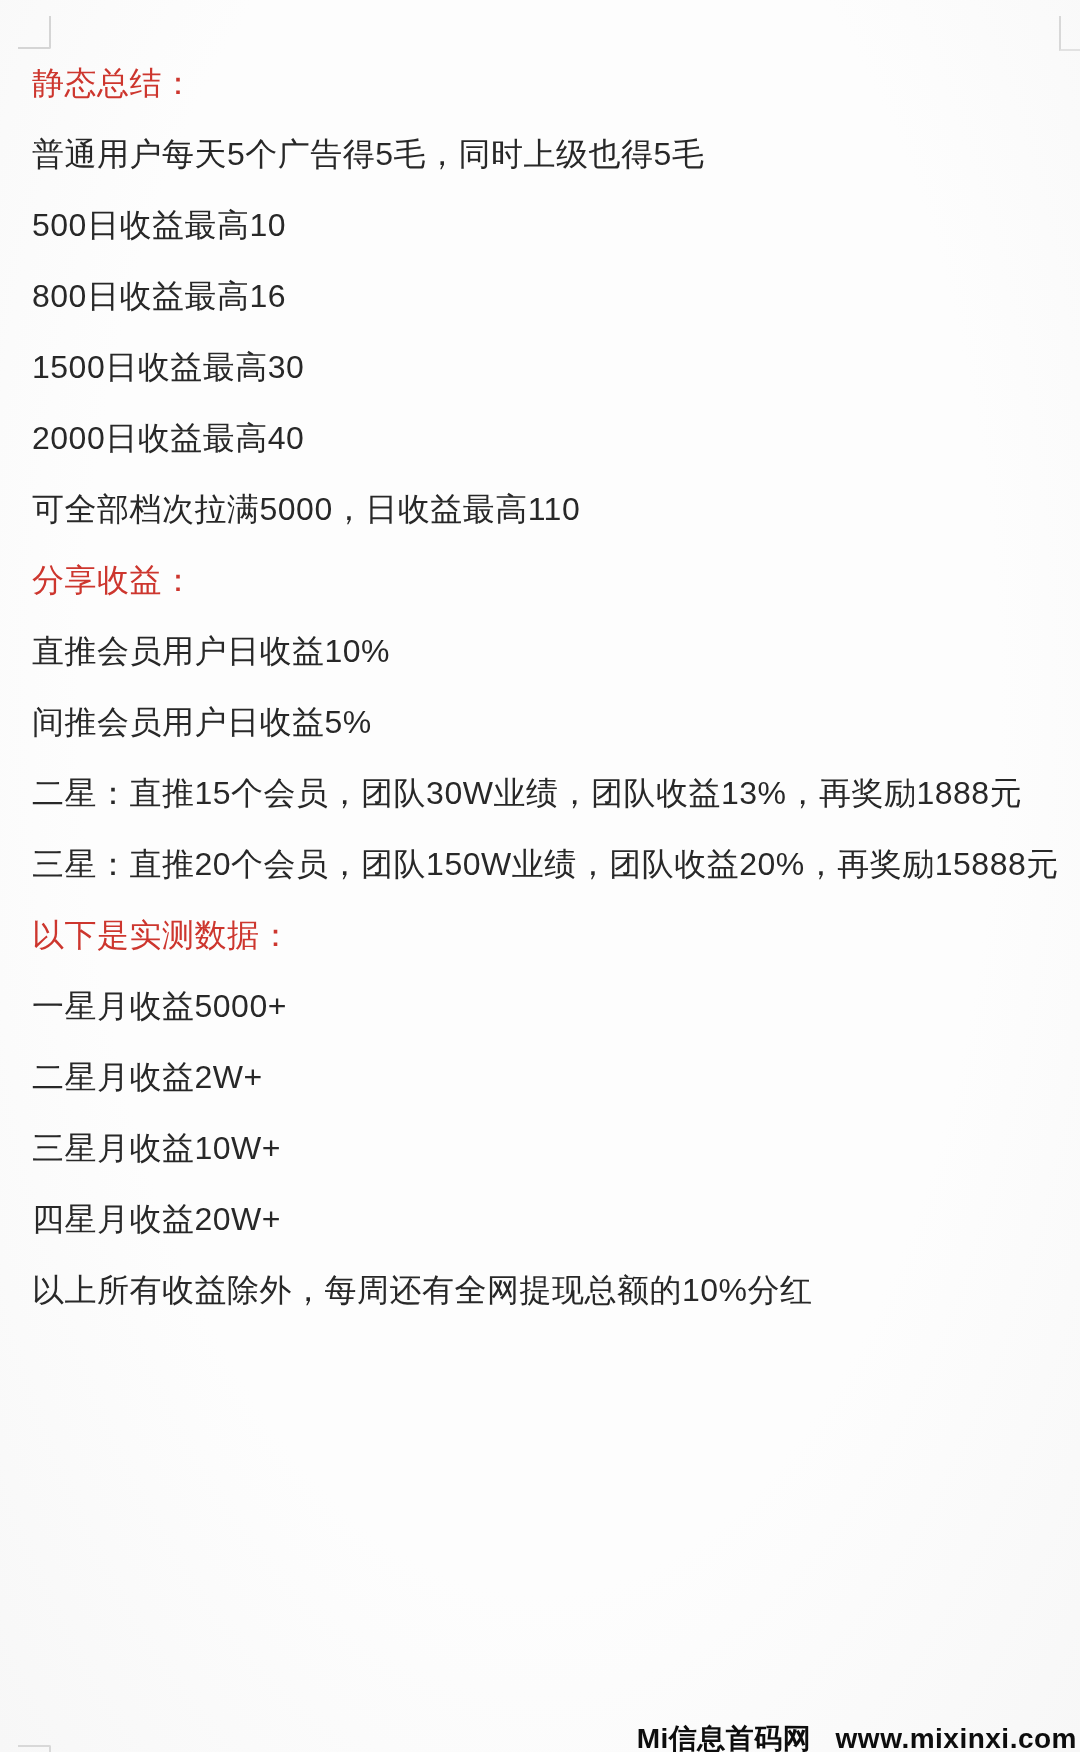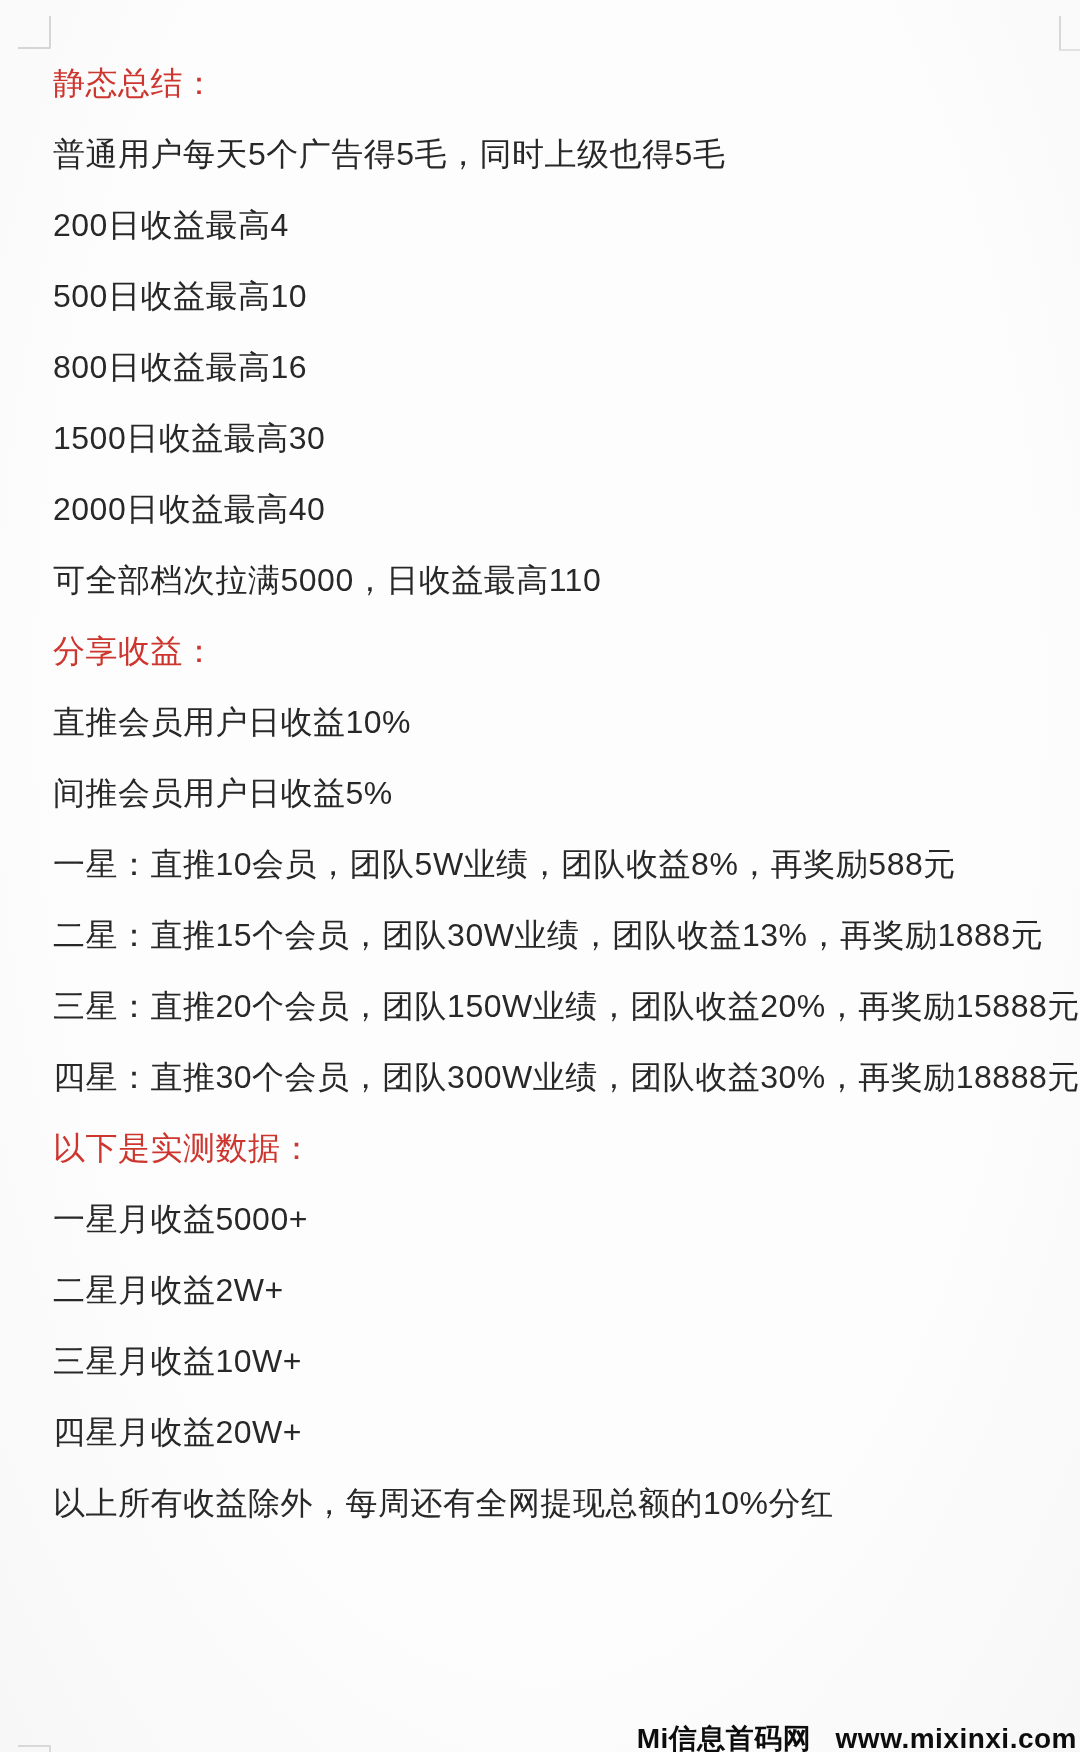--- a/index.html
+++ b/index.html
@@ -39,21 +39,21 @@
   .corner.bl {
     left: 18px; top: 1745px;
     width: 31px; height: 8px;
     border-top: 2px solid #d8d8d8;
     border-right: 2px solid #d8d8d8;
     border-top-right-radius: 2px;
   }
   
   .content {
     position: absolute;
-    left: 53px;
+    left: 32px;
     top: 48px;
     right: 20px;
   }
   .line {
     height: 71px;
     line-height: 71px;
     font-size: 32px;
     font-weight: 500;
     letter-spacing: 0.5px;
     color: #282828;
@@ -81,33 +81,30 @@
 <body>
 
 <div class="page">
   <div class="corner tl"></div>
   <div class="corner tr"></div>
   <div class="corner bl"></div>
 
   <div class="content" id="doc-lines">
       <div class="line heading">静态总结：</div>
       <div class="line">普通用户每天5个广告得5毛，同时上级也得5毛</div>
-      <div class="line">200日收益最高4</div>
       <div class="line">500日收益最高10</div>
       <div class="line">800日收益最高16</div>
       <div class="line">1500日收益最高30</div>
       <div class="line">2000日收益最高40</div>
       <div class="line">可全部档次拉满5000，日收益最高110</div>
       <div class="line heading">分享收益：</div>
       <div class="line">直推会员用户日收益10%</div>
       <div class="line">间推会员用户日收益5%</div>
-      <div class="line">一星：直推10会员，团队5W业绩，团队收益8%，再奖励588元</div>
       <div class="line">二星：直推15个会员，团队30W业绩，团队收益13%，再奖励1888元</div>
       <div class="line">三星：直推20个会员，团队150W业绩，团队收益20%，再奖励15888元</div>
-      <div class="line">四星：直推30个会员，团队300W业绩，团队收益30%，再奖励18888元</div>
       <div class="line heading">以下是实测数据：</div>
       <div class="line">一星月收益5000+</div>
       <div class="line">二星月收益2W+</div>
       <div class="line">三星月收益10W+</div>
       <div class="line">四星月收益20W+</div>
       <div class="line">以上所有收益除外，每周还有全网提现总额的10%分红</div>
     </div>
 
   <div class="watermark">
     <span class="wm-name">Mi信息首码网</span>

